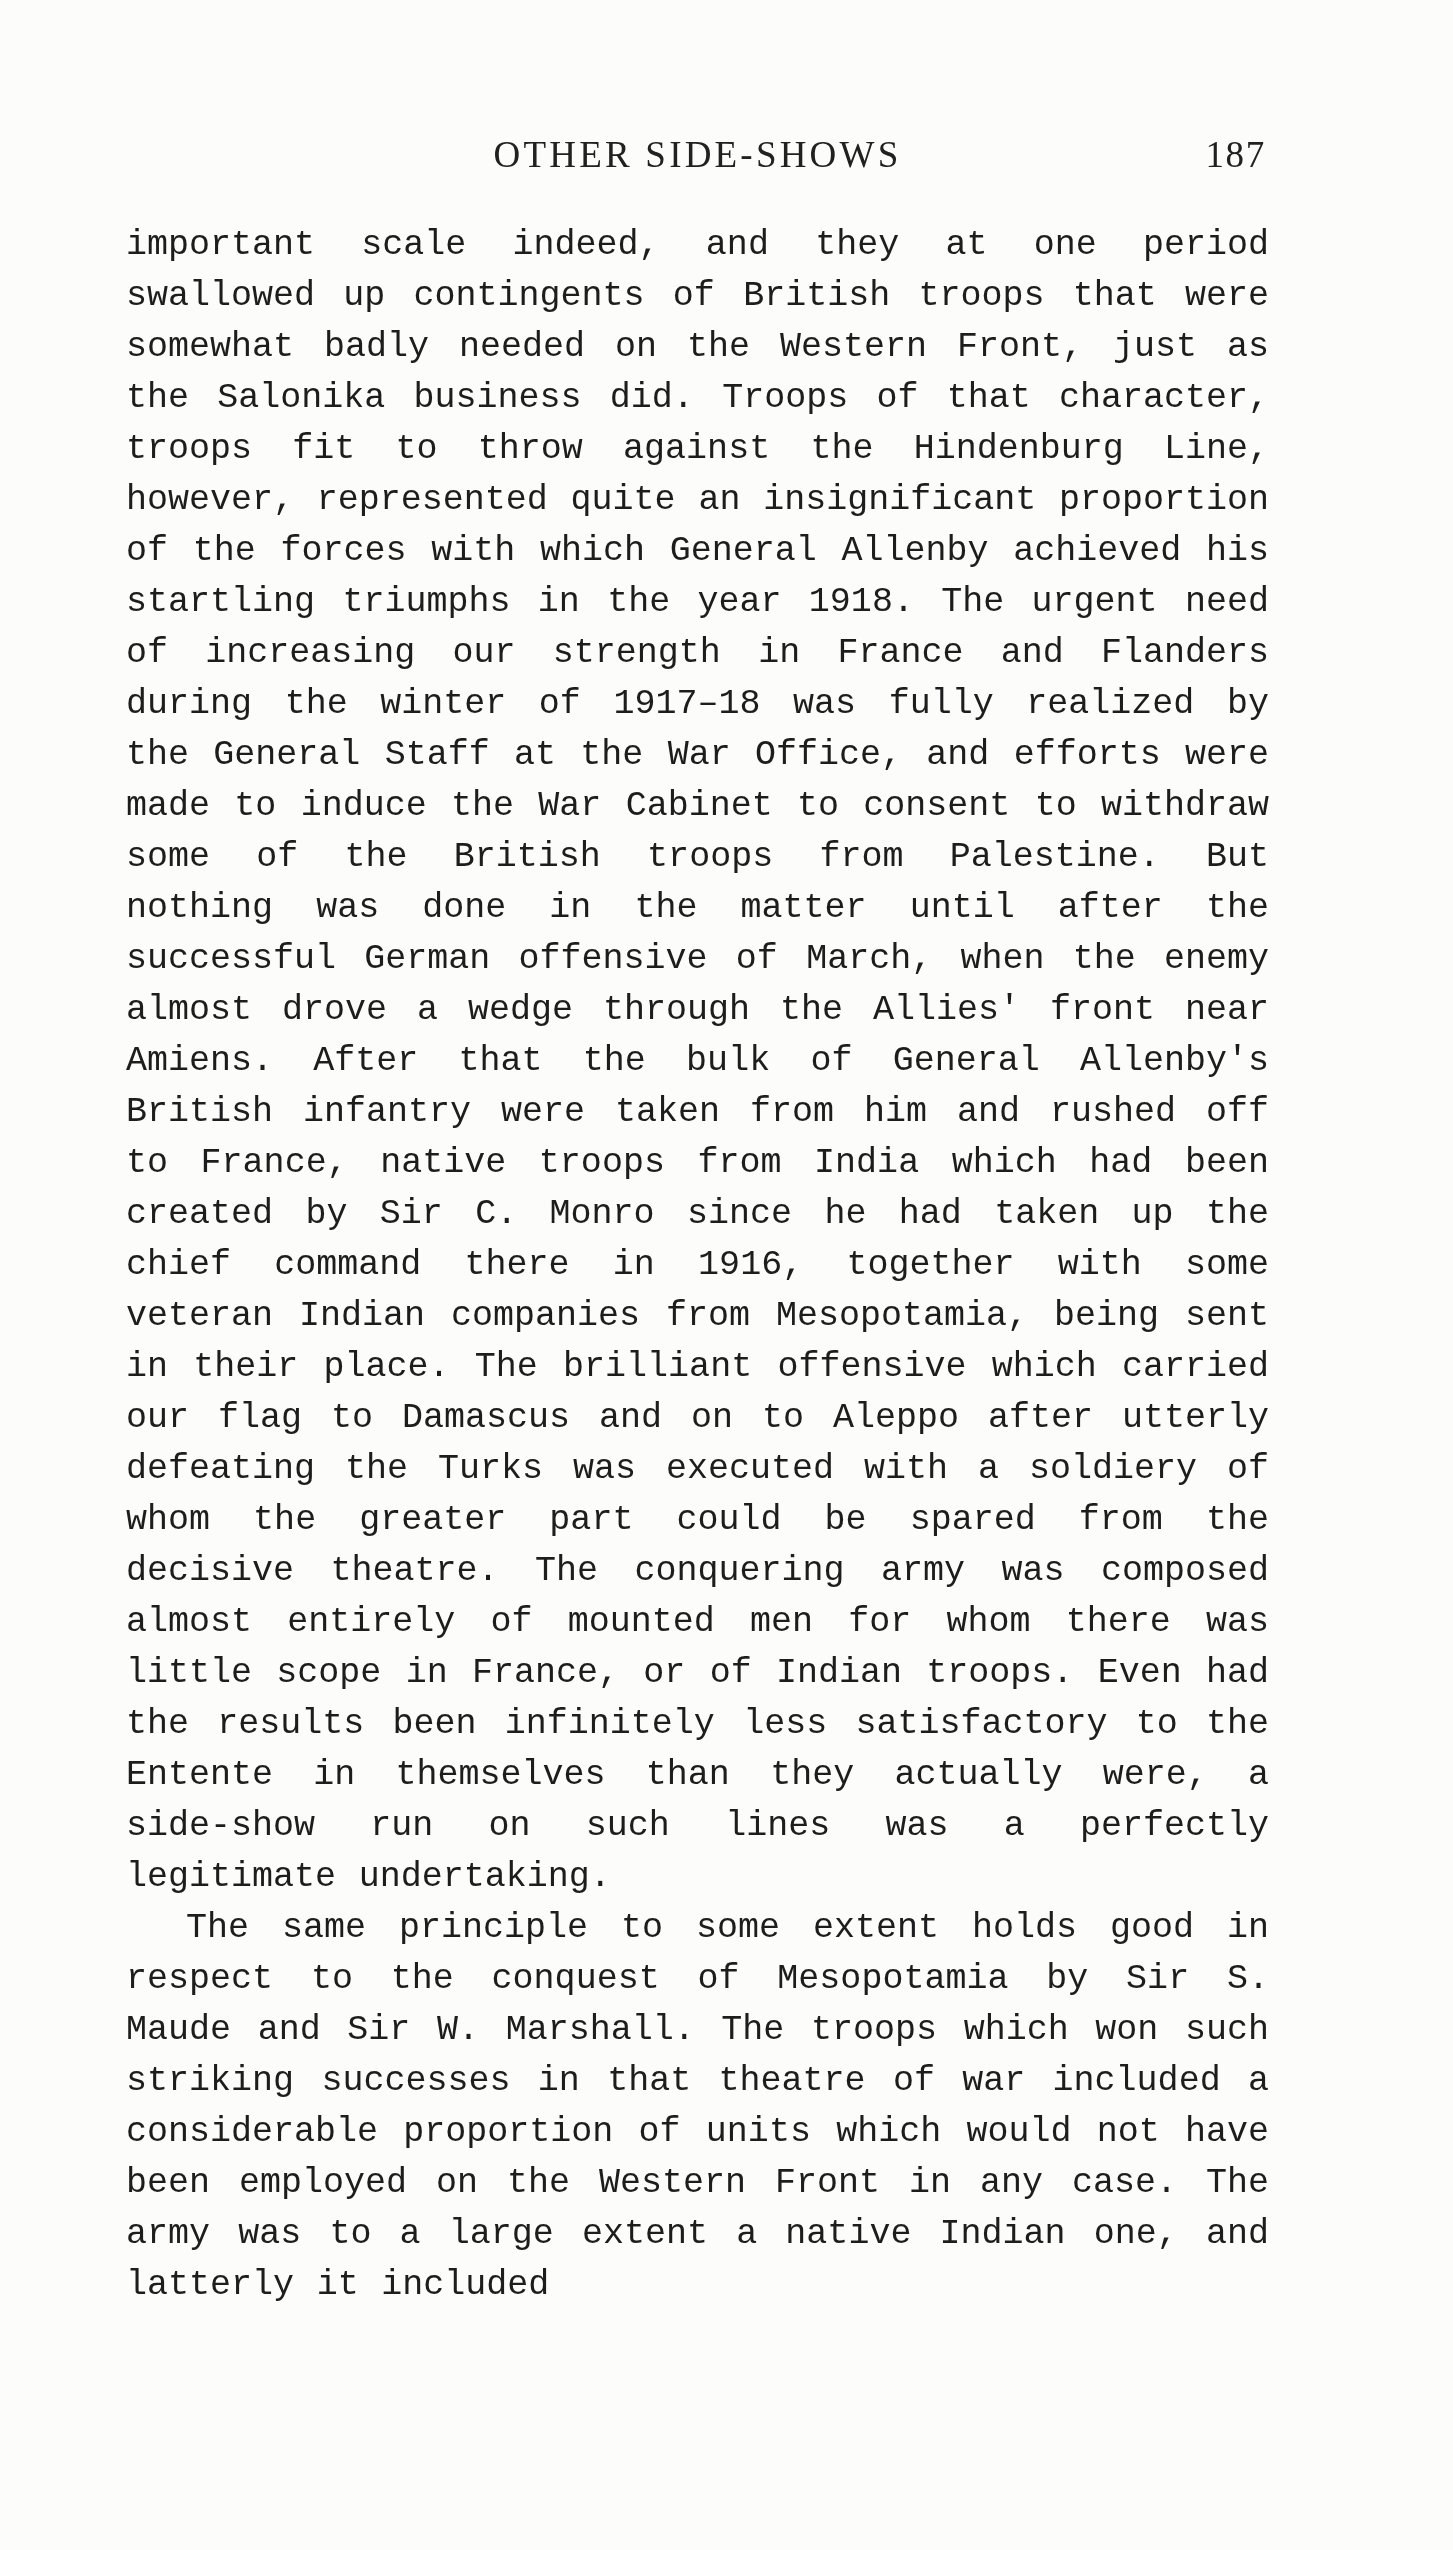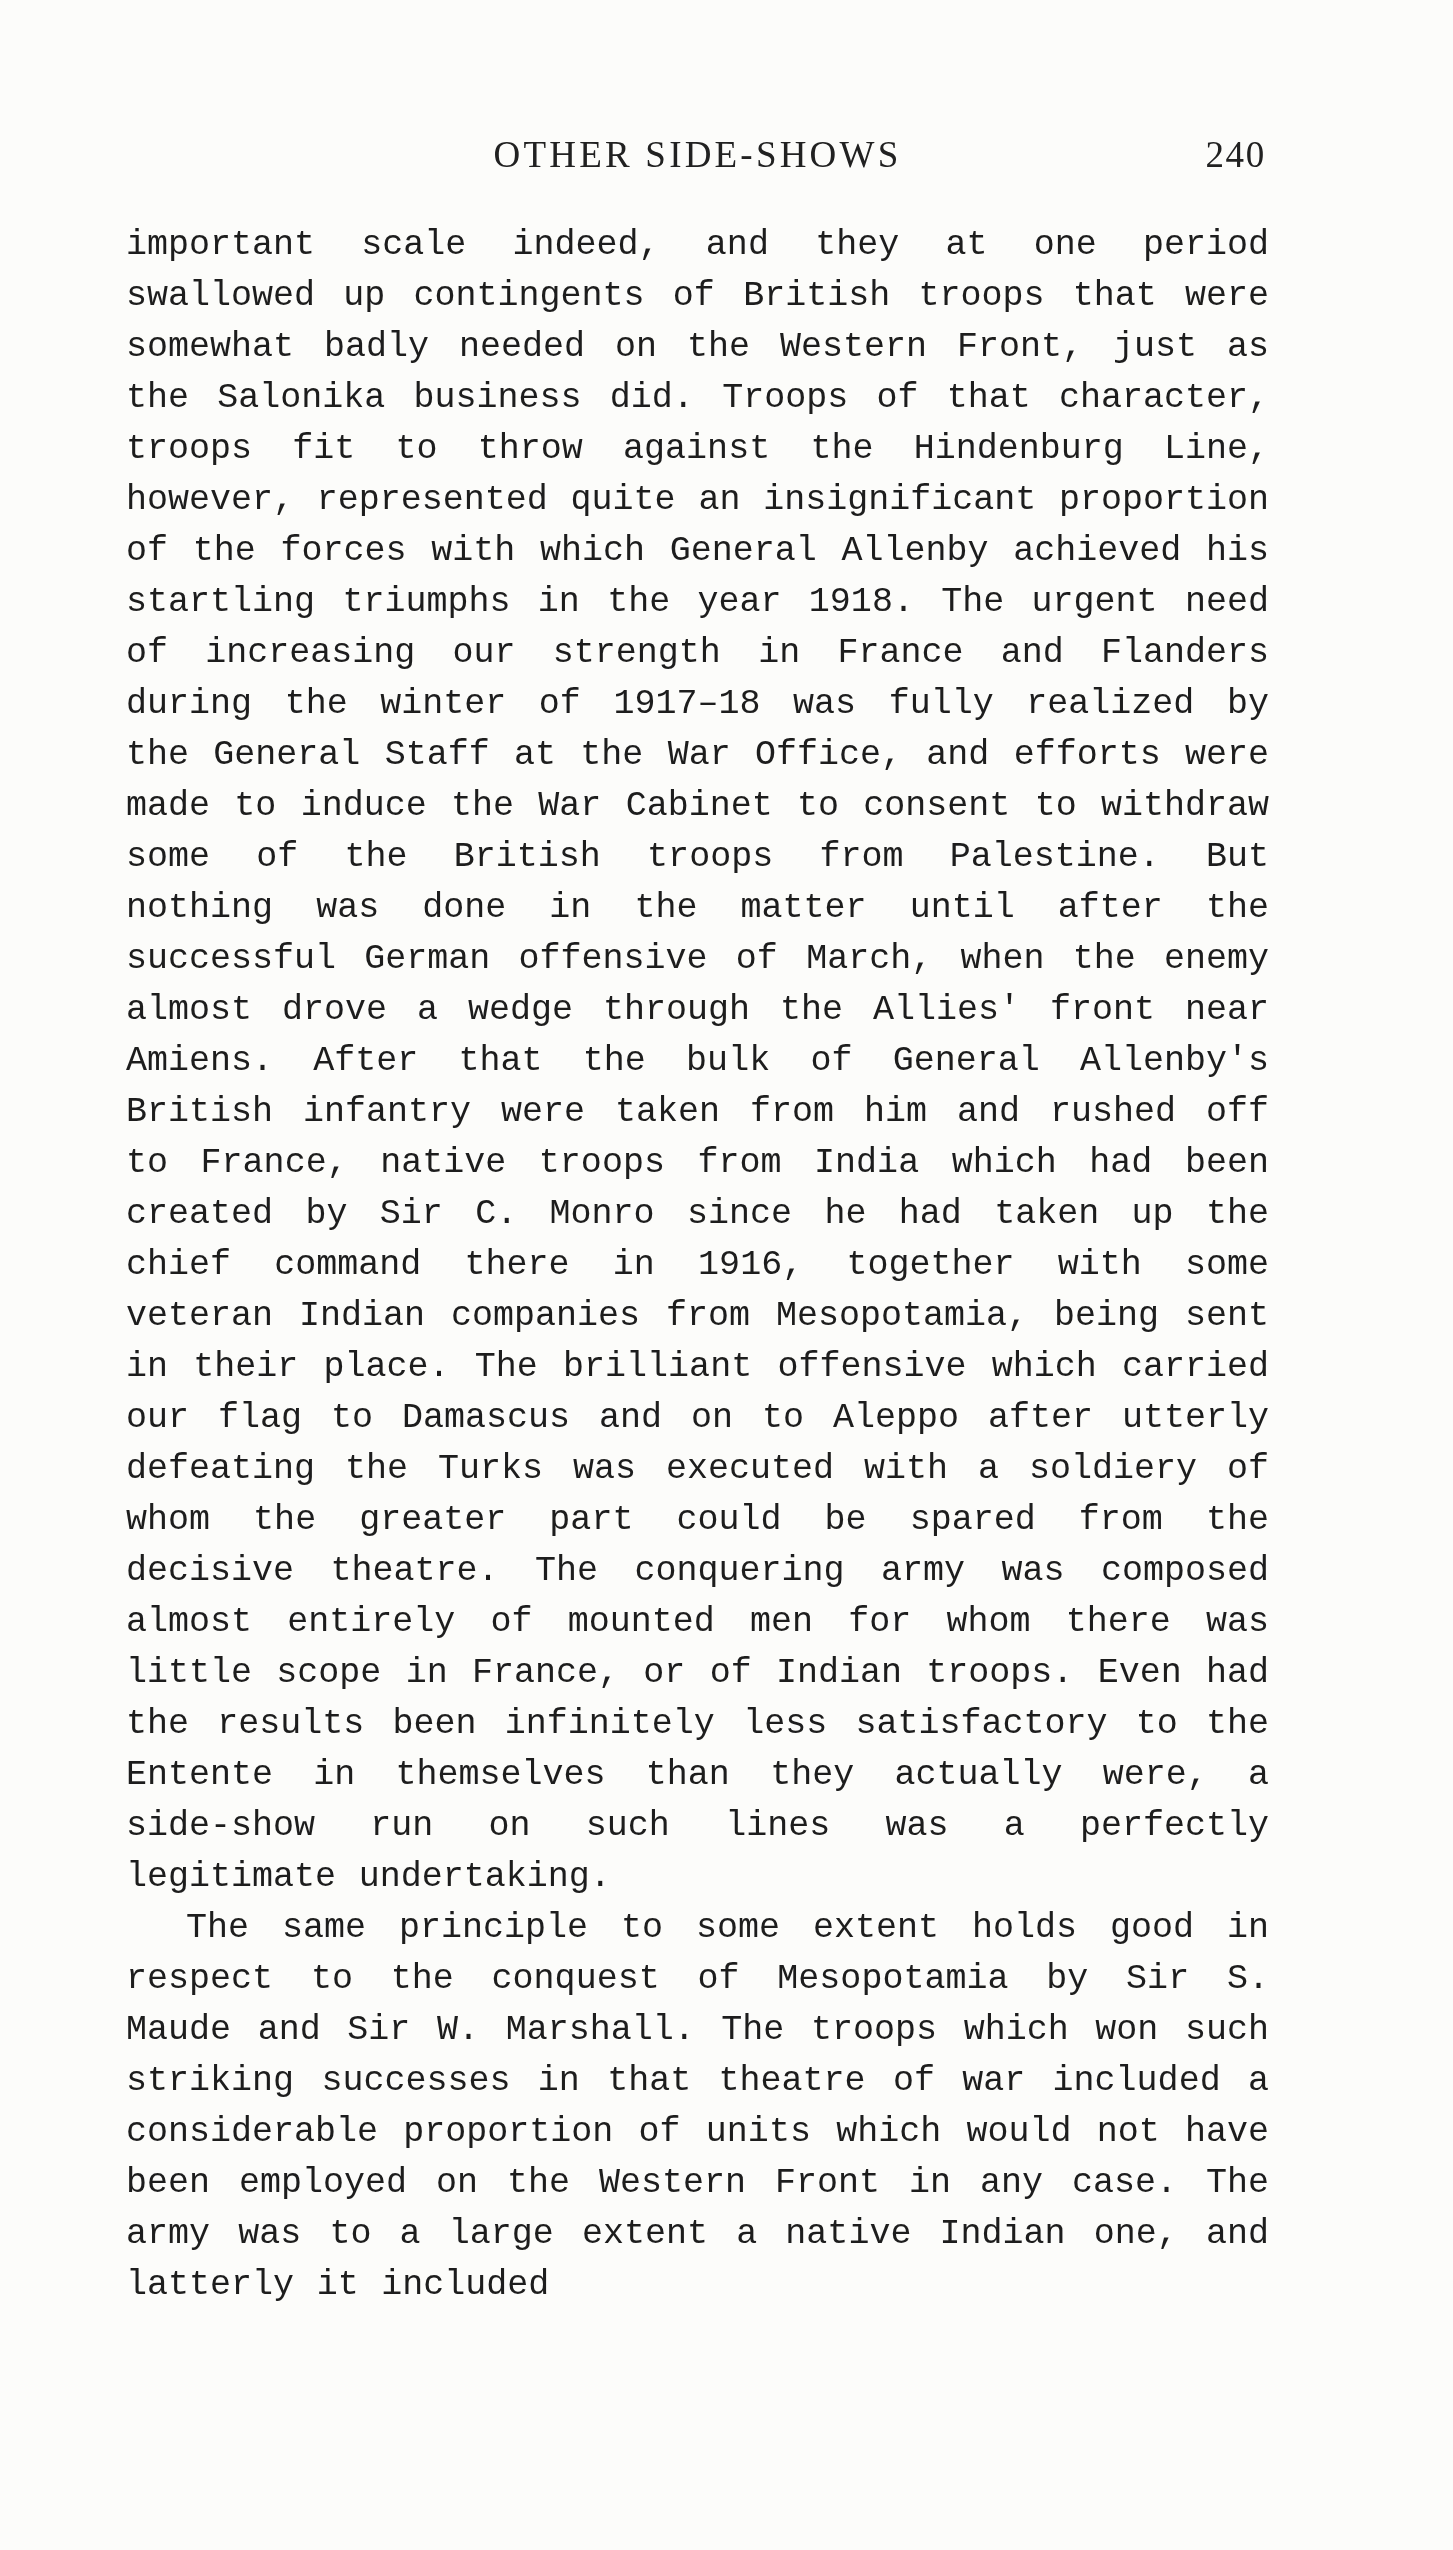--- a/index.html
+++ b/index.html
@@ -56,21 +56,21 @@
     text-indent: 60px;
   }
 </style>
 </head>
 <body>
 
 <div class="page">
 
   <div class="page-header">
     <span class="running-title">OTHER SIDE-SHOWS</span>
-    <span class="page-number">240</span>
+    <span class="page-number">187</span>
   </div>
 
   <div class="body-text">
     <p>important scale indeed, and they at one period swallowed up contingents of British troops that were somewhat badly needed on the Western Front, just as the Salonika business did. Troops of that character, troops fit to throw against the Hindenburg Line, however, represented quite an insignificant proportion of the forces with which General Allenby achieved his startling triumphs in the year 1918. The urgent need of increasing our strength in France and Flanders during the winter of 1917–18 was fully realized by the General Staff at the War Office, and efforts were made to induce the War Cabinet to consent to withdraw some of the British troops from Palestine. But nothing was done in the matter until after the successful German offensive of March, when the enemy almost drove a wedge through the Allies' front near Amiens. After that the bulk of General Allenby's British infantry were taken from him and rushed off to France, native troops from India which had been created by Sir C. Monro since he had taken up the chief command there in 1916, together with some veteran Indian companies from Mesopotamia, being sent in their place. The brilliant offensive which carried our flag to Damascus and on to Aleppo after utterly defeating the Turks was executed with a soldiery of whom the greater part could be spared from the decisive theatre. The conquering army was composed almost entirely of mounted men for whom there was little scope in France, or of Indian troops. Even had the results been infinitely less satisfactory to the Entente in themselves than they actually were, a side-show run on such lines was a perfectly legitimate undertaking.</p>
     <p class="indented">The same principle to some extent holds good in respect to the conquest of Mesopotamia by Sir S. Maude and Sir W. Marshall. The troops which won such striking successes in that theatre of war included a considerable proportion of units which would not have been employed on the Western Front in any case. The army was to a large extent a native Indian one, and latterly it included</p>
   </div>
 
 </div>
 
 

